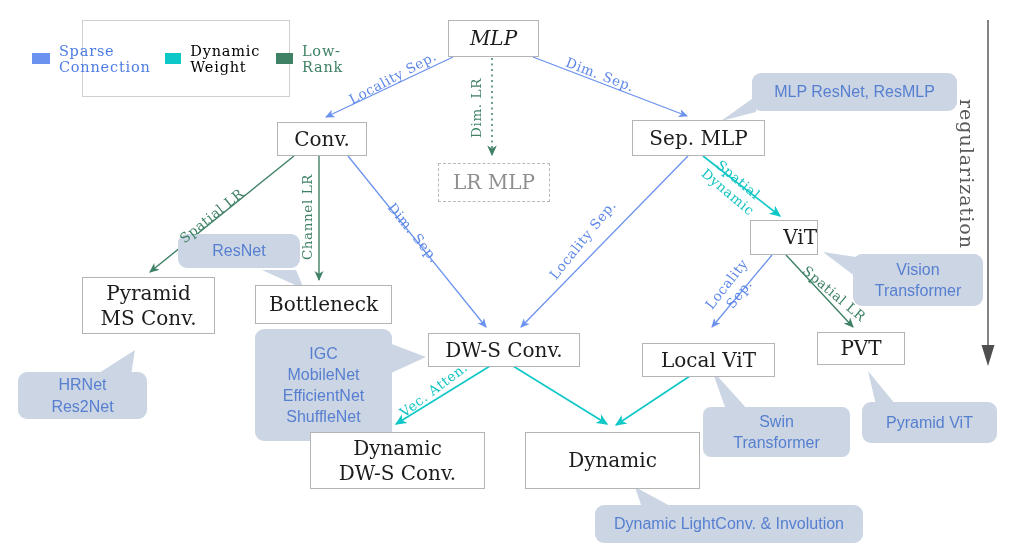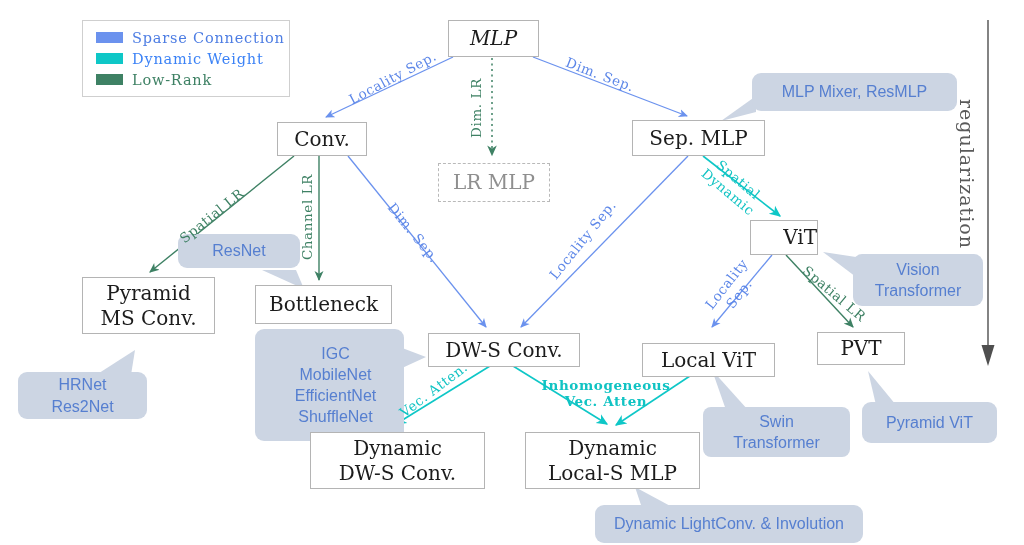--- a/index.html
+++ b/index.html
@@ -20,29 +20,29 @@
   .cyan{color:#10c3c3;}
   .green{color:#3e8164;}
 
   .callout{position:absolute;background:#ccd5e3;border-radius:9px;color:#567fd0;
         font-family:"Liberation Sans",sans-serif;font-size:16px;
         display:flex;flex-direction:column;align-items:center;justify-content:center;
         text-align:center;line-height:1.32;white-space:nowrap;}
 
   .legend{position:absolute;left:82px;top:20px;width:208px;height:77px;
         border:1.5px solid #cfcfcf;background:#fff;
-        display:flex;flex-direction:column;justify-content:center;gap:5px;padding-left:13px;
+        display:flex;justify-content:center;gap:5px;padding-left:13px;
         box-sizing:border-box;}
   .legend-item{display:flex;align-items:center;gap:9px;font-size:14.5px;letter-spacing:.8px;}
   .legend-swatch{display:inline-block;width:27px;height:11px;}
   .sw-0{background:#6b92ee;}
   .sw-1{background:#0ec7c7;}
   .sw-2{background:#3e8164;}
   .lt-0{color:#4d7de3;}
-  .lt-1{color:#3b82f6;}
+  .lt-1{color:#000000;}
   .lt-2{color:#3e8164;}
 
   .axis-label{position:absolute;left:967px;top:174px;color:#5a5a5a;font-size:19px;
         letter-spacing:1px;white-space:nowrap;transform:translate(-50%,-50%) rotate(90deg);}
 </style>
 </head>
 <body>
 
 <div id="canvas">
 
@@ -95,30 +95,30 @@
       <span class="legend-swatch sw-1"></span>
       <span class="lt-1">Dynamic Weight</span>
     </div>
     <div class="legend-item">
       <span class="legend-swatch sw-2"></span>
       <span class="lt-2">Low-Rank</span>
     </div>
   </div>
 
   <div class="callout" style="left:752px;top:73px;width:205px;height:38px;">
-    <span>MLP Mixer, ResMLP</span>
+    <span>MLP ResNet, ResMLP</span>
   </div>
   <div class="callout" style="left:178px;top:234px;width:122px;height:34px;">
     <span>ResNet</span>
   </div>
   <div class="callout" style="left:18px;top:372px;width:129px;height:47px;">
     <span>HRNet</span>
     <span>Res2Net</span>
   </div>
-  <div class="callout" style="left:255px;top:329px;width:137px;height:112px;padding-left:12px;">
+  <div class="callout" style="left:255px;top:329px;width:137px;height:112px;">
     <span>IGC</span>
     <span>MobileNet</span>
     <span>EfficientNet</span>
     <span>ShuffleNet</span>
   </div>
   <div class="callout" style="left:853px;top:254px;width:130px;height:52px;">
     <span>Vision</span>
     <span>Transformer</span>
   </div>
   <div class="callout" style="left:703px;top:407px;width:147px;height:50px;border-radius:8px;">
@@ -162,40 +162,35 @@
   </div>
   <div class="node" style="left:817px;top:332px;width:86px;height:31px;">
     <span>PVT</span>
   </div>
   <div class="node" style="left:310px;top:432px;width:173px;height:55px;">
     <span>Dynamic</span>
     <span>DW-S Conv.</span>
   </div>
   <div class="node" style="left:525px;top:432px;width:173px;height:55px;">
     <span>Dynamic</span>
-    <span>Local-S MLP</span>
   </div>
 
   <div class="edge-label blue" style="left:393px;top:78px;--r:-28deg;">Locality Sep.</div>
   <div class="edge-label green" style="left:477px;top:108px;--r:-90deg;">Dim. LR</div>
   <div class="edge-label blue" style="left:600px;top:75px;--r:21deg;">Dim. Sep.</div>
   <div class="edge-label green" style="left:212px;top:216px;--r:-39deg;">Spatial LR</div>
   <div class="edge-label green" style="left:308px;top:217px;--r:-90deg;">Channel LR</div>
   <div class="edge-label blue" style="left:413px;top:233px;--r:51deg;">Dim. Sep.</div>
   <div class="edge-label blue" style="left:583px;top:240px;--r:-51deg;">Locality Sep.</div>
   <div class="edge-label cyan" style="left:733px;top:186px;--r:40deg;">
     <span class="l">Spatial</span>
     <span class="l">Dynamic</span>
   </div>
   <div class="edge-label blue" style="left:733px;top:289px;--r:-52deg;">
     <span class="l">Locality</span>
     <span class="l">Sep.</span>
   </div>
   <div class="edge-label green" style="left:834px;top:294px;--r:40deg;">Spatial LR</div>
   <div class="edge-label cyan" style="left:434px;top:390px;--r:-37deg;">Vec. Atten.</div>
-  <div class="edge-label cyan" style="left:606px;top:394px;font-weight:600;">
-    <span class="l">Inhomogeneous</span>
-    <span class="l">Vec. Atten</span>
-  </div>
 
   <div class="axis-label">regularization</div>
 
 </div>
 
 </body></html>

